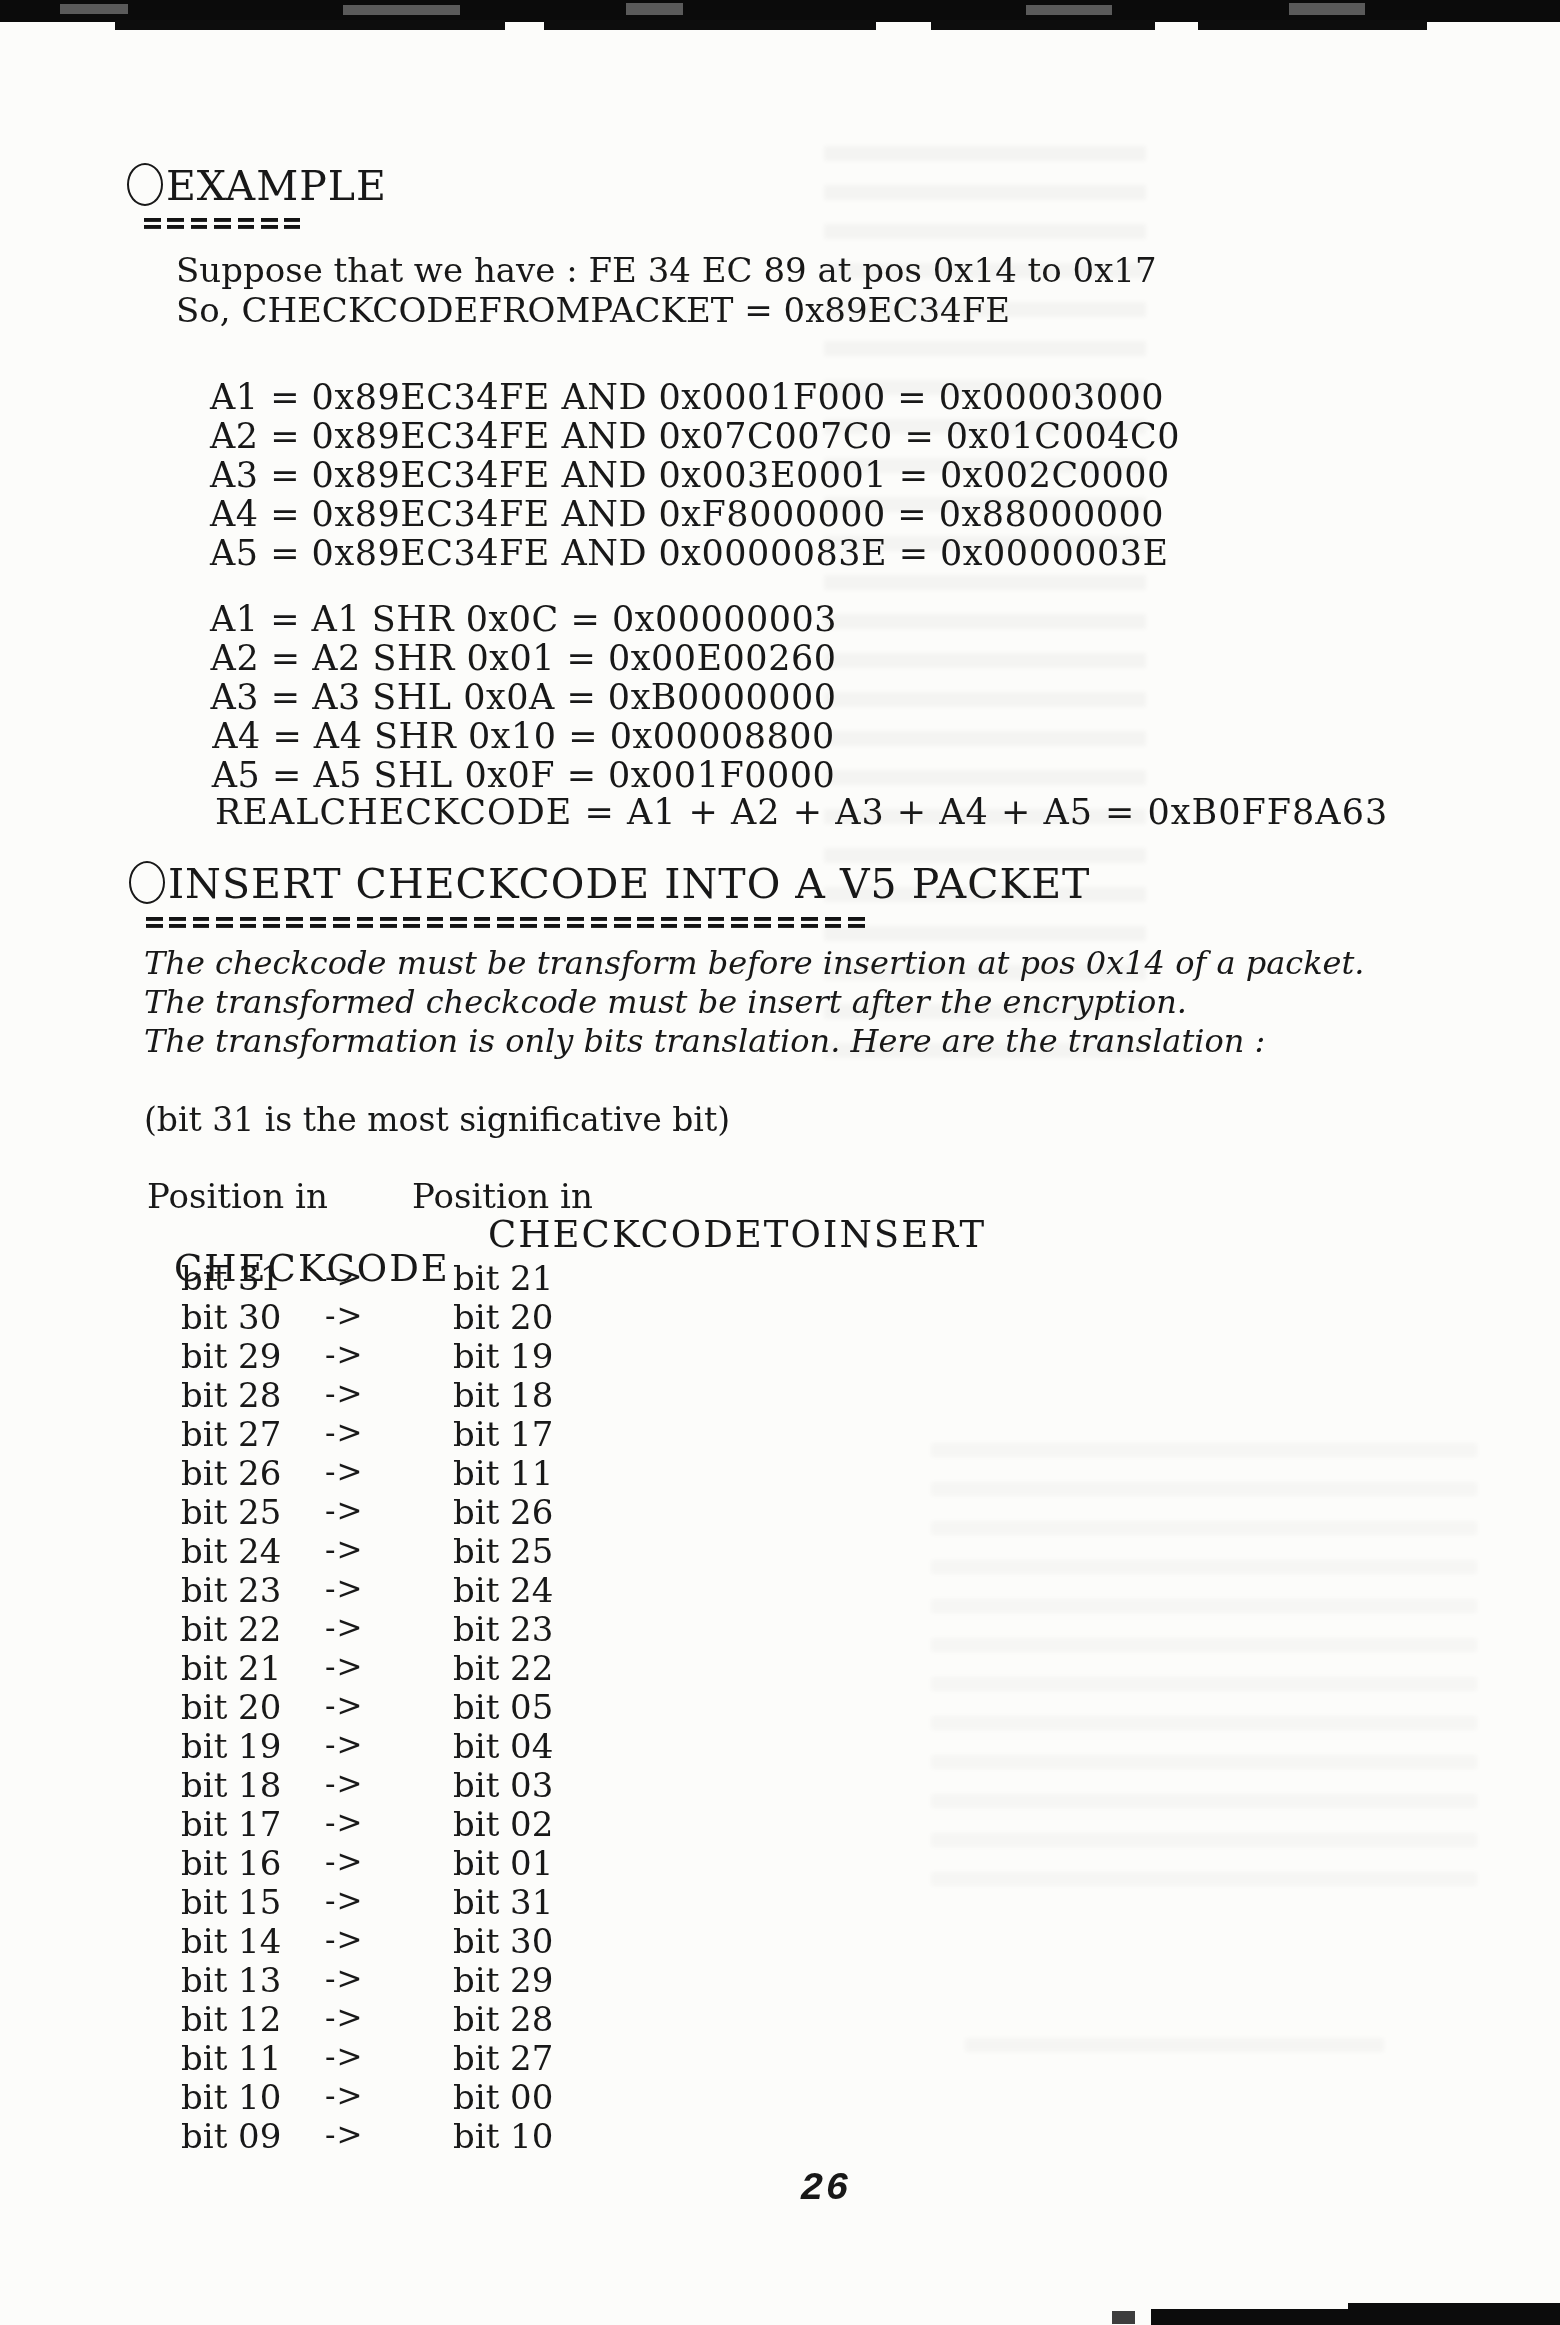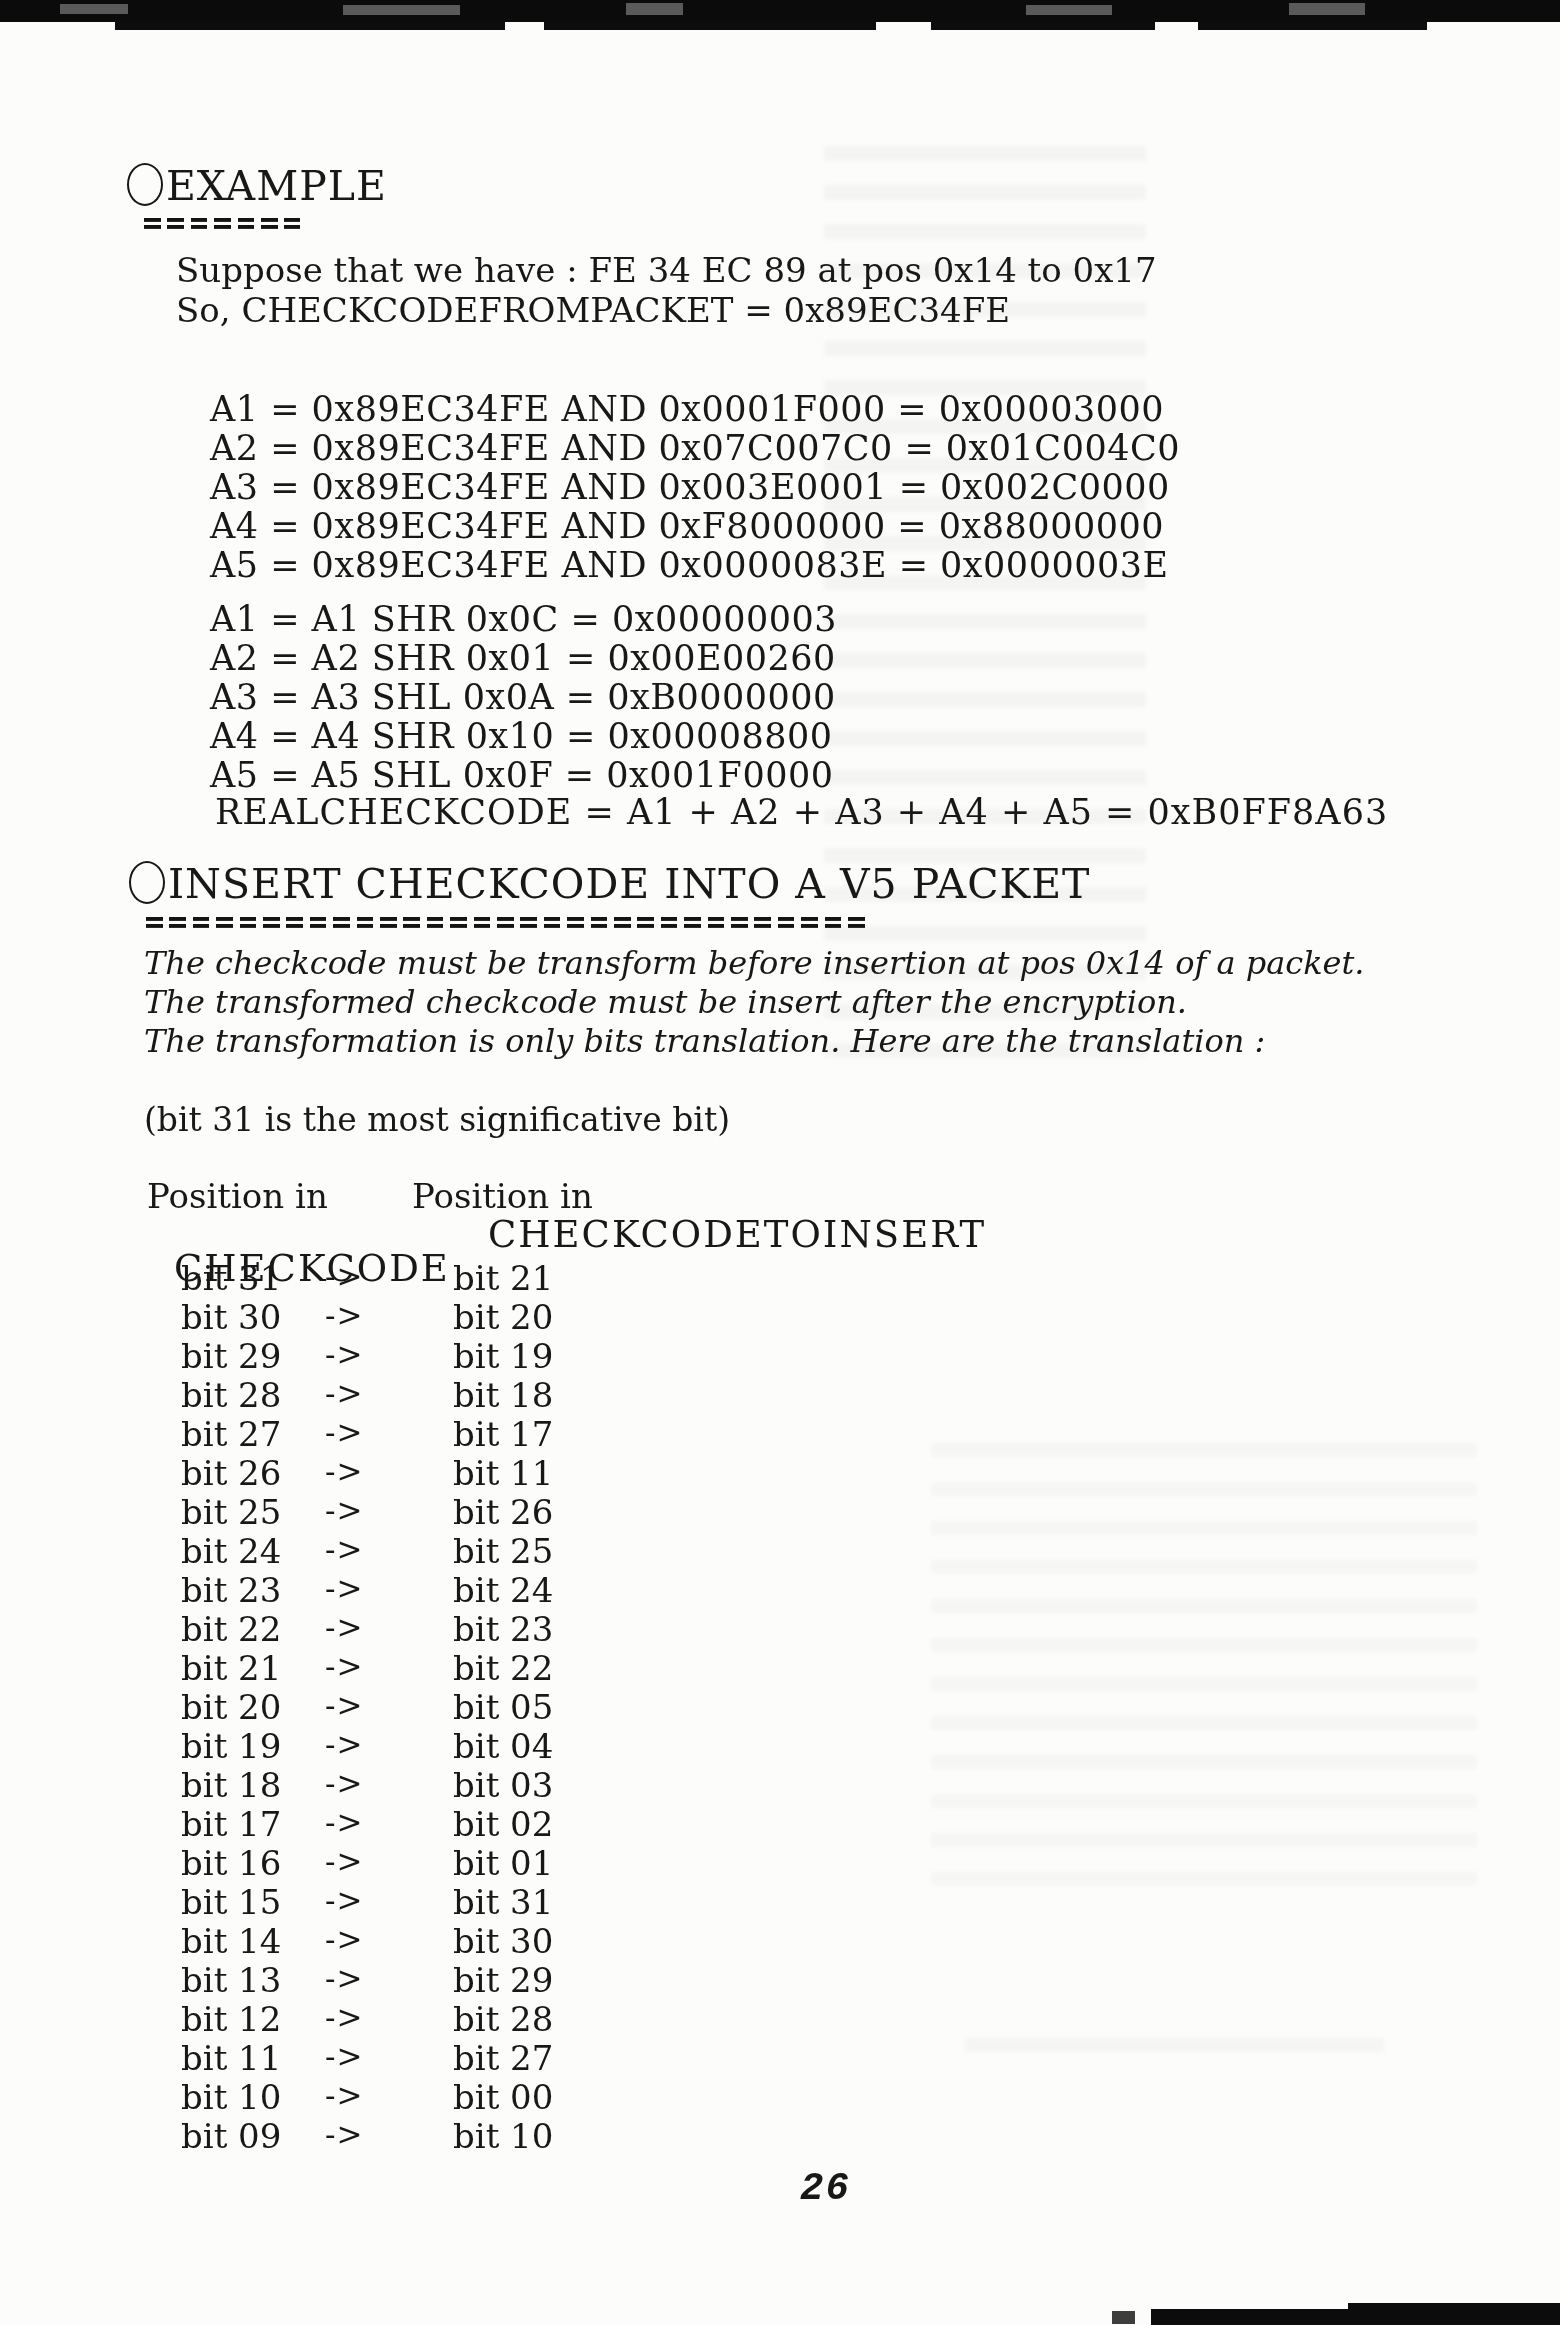--- a/index.html
+++ b/index.html
@@ -51,24 +51,24 @@
       repeating-linear-gradient(90deg,#141414 0 16.6px,transparent 16.6px 23.4px);
     background-size:100% 3.9px,100% 3.9px;
     background-position:0 0,0 6.8px;}
   .rule1{left:144px;top:218px;width:156px;}
   .rule2{left:146px;top:917px;width:724px;}
 
   
   .block{position:absolute;white-space:nowrap;}
   .intro{left:176px;top:250px;font-size:34px;}
   .intro .tline{height:40px;}
-  .and{left:210px;top:389px;font-size:35px;letter-spacing:0.5px;}
+  .and{left:210px;top:377px;font-size:35px;letter-spacing:0.5px;}
   .and .tline{height:39px;}
   .shift{left:210px;top:599px;font-size:35px;letter-spacing:0.5px;}
-  .shift .tline{height:39px;}
+  .shift .tline{height:39px;text-align:center;}
   .result{left:215px;top:792px;font-size:35px;letter-spacing:1px;}
   .para{left:144px;top:944px;font-size:32px;font-style:italic;}
   .para .tline{height:39px;}
   .note{left:144px;top:1100px;font-size:33px;}
 
   
   .thead span{position:absolute;white-space:nowrap;}
   .th1a{left:147px;top:1176px;font-size:34px;}
   .th2a{left:412px;top:1176px;font-size:34px;}
   .th1b{left:174px;top:1213px;font-size:37px;letter-spacing:2px;margin-top:34px;}

